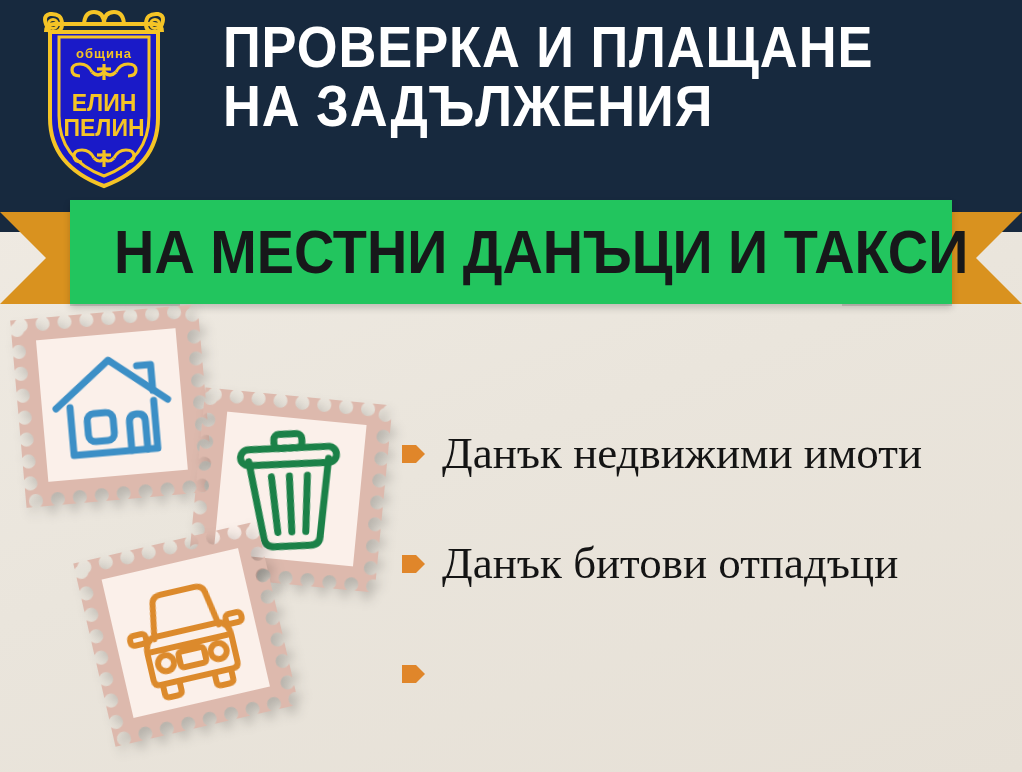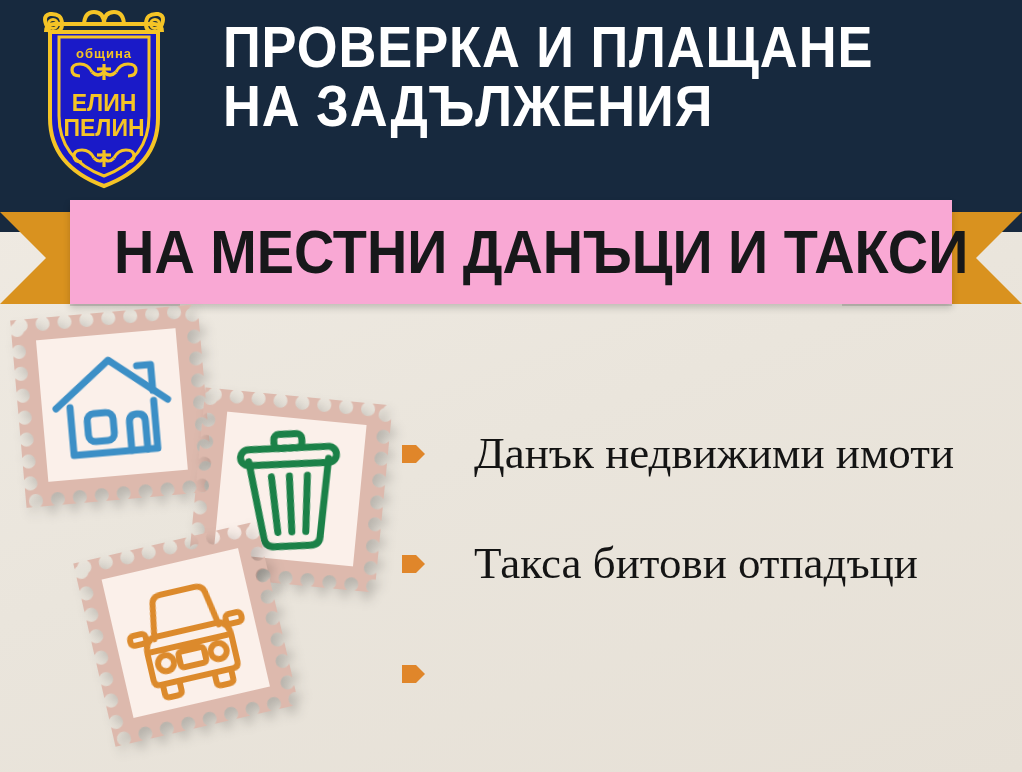--- a/index.html
+++ b/index.html
@@ -34,41 +34,41 @@
 
   
   .ribbon{position:absolute;left:0;top:196px;width:1022px;height:116px;}
   .tail{position:absolute;top:16px;width:160px;height:92px;background:#D9921F;}
   .tail.left{left:0;clip-path:polygon(0 0,160px 0,160px 92px,0 92px,46px 46px);}
   .tail.right{right:0;clip-path:polygon(0 0,160px 0,114px 46px,160px 92px,0 92px);}
   .tail-shadow{position:absolute;top:100px;height:10px;width:110px;background:rgba(0,0,0,0.13);}
   .tail-shadow.left{left:70px;}
   .tail-shadow.right{right:70px;}
 
-  .ribbon-band{position:absolute;left:70px;top:4px;width:882px;height:104px;background:#f9a8d4;
+  .ribbon-band{position:absolute;left:70px;top:4px;width:882px;height:104px;background:#22c55e;
     box-shadow:0 4px 7px rgba(0,0,0,0.18);}
   .ribbon-text{
     position:absolute;left:0;right:0;top:8px;text-align:center;
     color:#17181A;font-weight:bold;font-size:62px;line-height:88px;
     font-family:"Liberation Sans", sans-serif;
     transform:scaleX(0.90);transform-origin:center;white-space:nowrap;
     letter-spacing:0px;
   }
 
   
   .stamp{position:absolute;width:188px;height:188px;filter:drop-shadow(5px 7px 6px rgba(0,0,0,0.22));}
   .stamp svg{display:block;width:188px;height:188px;}
 
   #stamp-house{left:18px;top:312px;transform:rotate(-5deg);}
   #stamp-waste{left:196px;top:396px;transform:rotate(5.5deg);}
   #stamp-vehicle{left:92px;top:540px;transform:rotate(-13deg);}
 
   
   .list{position:absolute;left:400px;top:424px;width:610px;}
-  .list-item{display:flex;align-items:center;height:58px;margin-bottom:52px;gap:32px;}
+  .list-item{display:flex;align-items:center;height:58px;margin-bottom:52px;}
   .bullet{width:26px;height:24px;flex:0 0 26px;margin-right:16px;margin-top:2px;}
   .bullet svg{display:block;width:26px;height:24px;}
   .list-label{
     font-family:"Liberation Serif", serif;
     font-size:45px;color:#141414;line-height:1;white-space:nowrap;
   }
 </style>
 </head>
 <body>
 
@@ -319,21 +319,21 @@
       </span>
       <span class="list-label">Данък недвижими имоти</span>
     </div>
 
     <div class="list-item">
       <span class="bullet">
         <svg viewBox="0 0 26 24" xmlns="http://www.w3.org/2000/svg">
           <path d="M2 3 L16 3 L25 12 L16 21 L2 21 Z" fill="#E0862A"></path>
         </svg>
       </span>
-      <span class="list-label">Такса битови отпадъци</span>
+      <span class="list-label">Данък битови отпадъци</span>
     </div>
 
     <div class="list-item">
       <span class="bullet">
         <svg viewBox="0 0 26 24" xmlns="http://www.w3.org/2000/svg">
           <path d="M2 3 L16 3 L25 12 L16 21 L2 21 Z" fill="#E0862A"></path>
         </svg>
       </span>
     </div>
 

